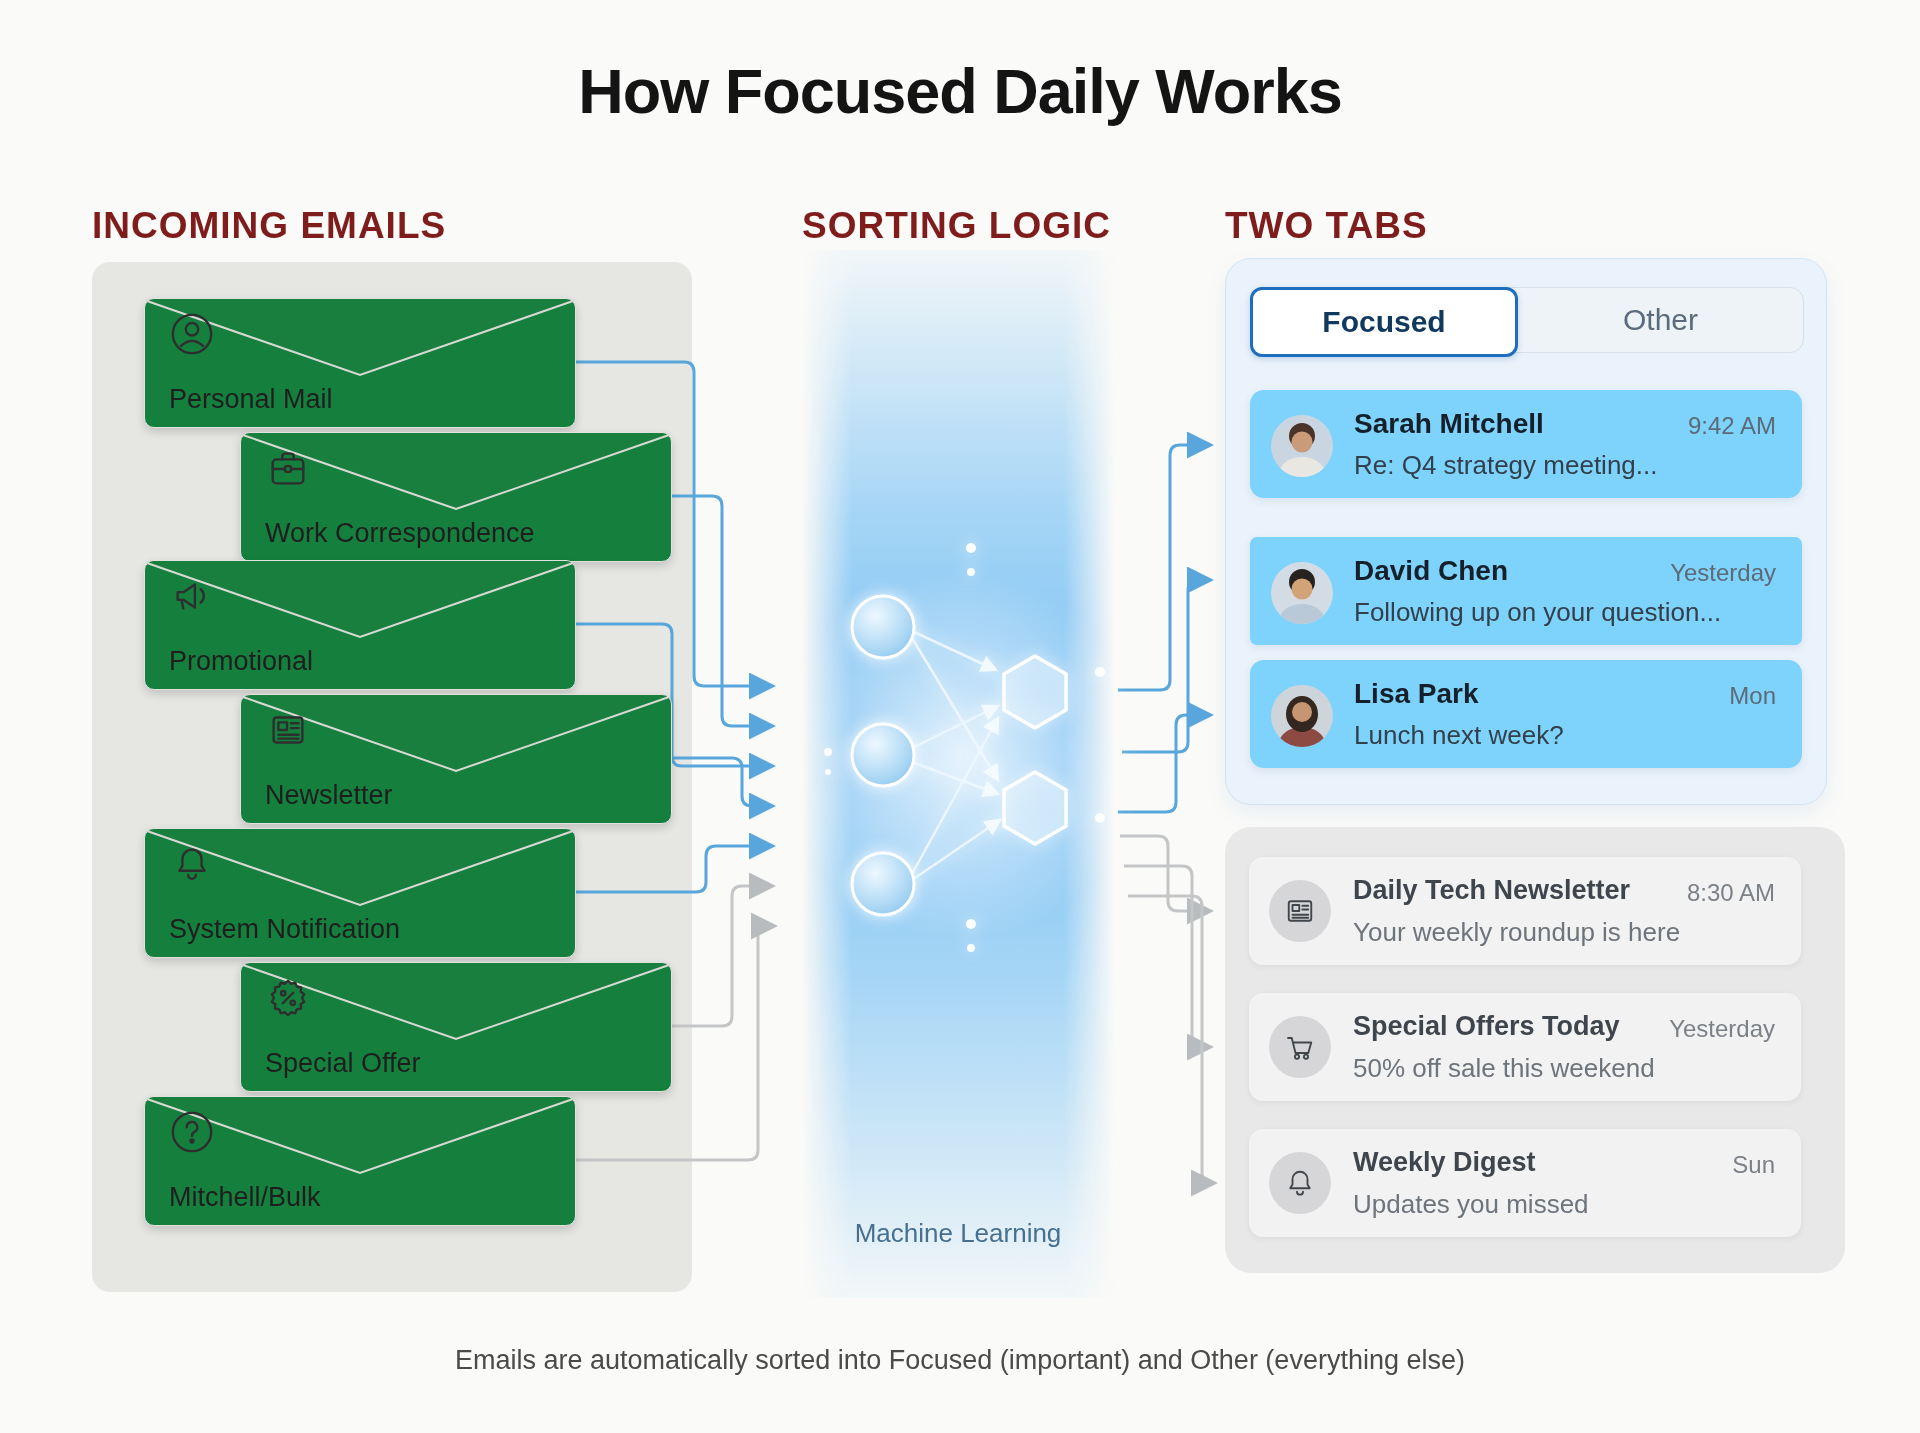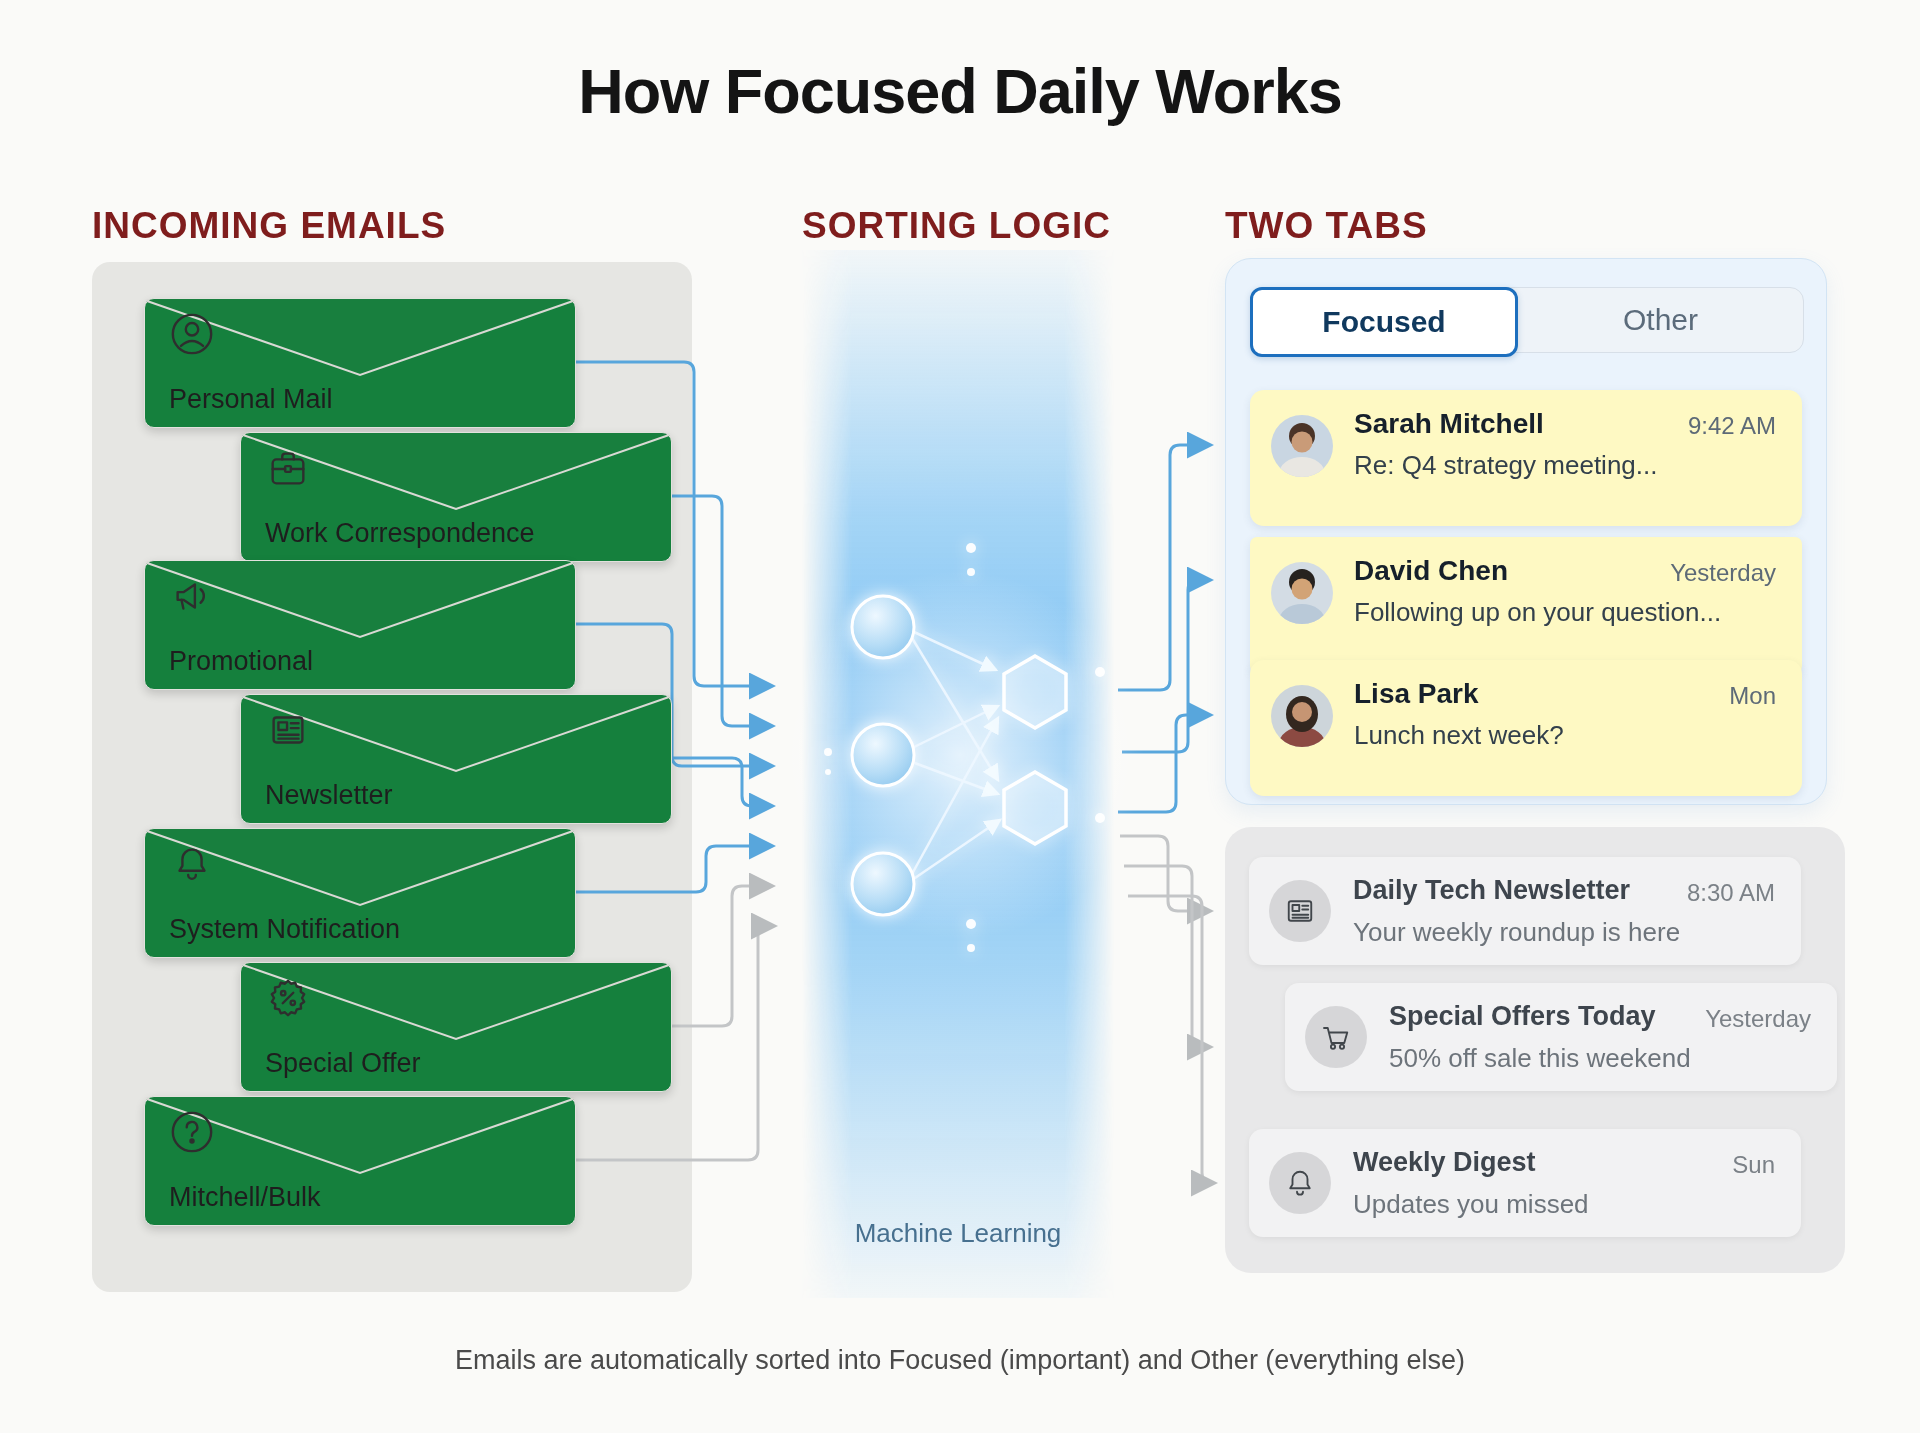--- a/index.html
+++ b/index.html
@@ -54,35 +54,35 @@
   .focused-panel{position:absolute;left:1225px;top:258px;width:600px;height:545px;
      background:#eaf3fc;border:1px solid #d2e4f4;border-radius:26px;z-index:2;
      box-shadow:0 8px 20px rgba(110,160,210,0.12);}
   .tabbar{position:absolute;left:24px;top:28px;width:552px;height:64px;
      background:#eef3f8;border:1px solid #d7dfe8;border-radius:14px;display:flex;}
   .tab-focused{flex:0 0 262px;height:64px;margin:-1px 0 0 -1px;background:#ffffff;
      border:3px solid #1d6fbe;border-radius:12px;display:flex;align-items:center;justify-content:center;
      font-size:30px;font-weight:bold;color:#10395e;box-shadow:0 2px 6px rgba(30,90,150,0.22);cursor:pointer;}
   .tab-other{flex:1;display:flex;align-items:center;justify-content:center;
      font-size:30px;color:#5b6b7b;cursor:pointer;}
-  .email-card{position:absolute;left:24px;width:552px;height:136px;background:#fef9c3;
+  .email-card{position:absolute;left:24px;width:552px;height:108px;background:#7dd3fc;
      border-radius:14px;box-shadow:0 3px 9px rgba(40,70,110,0.10);}
   .f-card-1{top:131px;} .f-card-2{top:278px;border-radius:7px;} .f-card-3{top:401px;}
   .avatar{position:absolute;left:20px;top:24px;width:64px;height:64px;border-radius:50%;overflow:hidden;}
   .avatar svg{width:64px;height:64px;display:block;}
   .sender{position:absolute;left:104px;top:18px;font-size:28px;font-weight:bold;color:#16202b;}
   .time{position:absolute;right:26px;top:22px;font-size:24px;color:#5d6a77;}
   .subject{position:absolute;left:104px;top:60px;font-size:26px;color:#33404b;}
 
   
   .other-panel{position:absolute;left:1225px;top:827px;width:600px;height:446px;
      background:#e8e8e9;border-radius:26px;z-index:2;padding-left:20px;}
   .other-card{position:absolute;left:24px;width:552px;height:108px;background:#f2f2f3;
      border-radius:14px;box-shadow:0 2px 6px rgba(0,0,0,0.06);}
-  .o-card-1{top:30px;} .o-card-2{top:156px;margin-left:36px;} .o-card-3{top:302px;}
+  .o-card-1{top:30px;} .o-card-2{top:166px;} .o-card-3{top:302px;}
   .oc-icon{position:absolute;left:20px;top:23px;width:62px;height:62px;border-radius:50%;
      background:#d6d6d8;display:flex;align-items:center;justify-content:center;}
   .oc-icon svg{width:36px;height:36px;}
   .other-card .sender{color:#3e454d;font-size:27px;}
   .other-card .time{color:#7b8187;}
   .other-card .subject{color:#6d747b;}
 
   
   .footer{position:absolute;top:1345px;left:0;width:100%;text-align:center;
      font-size:27px;color:#4a4a4a;}

